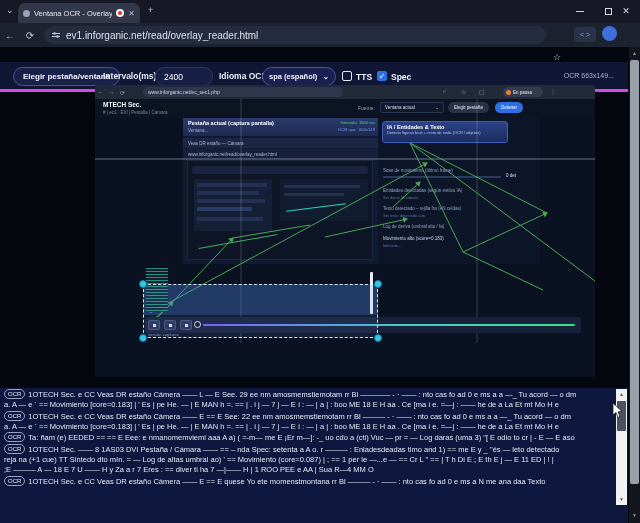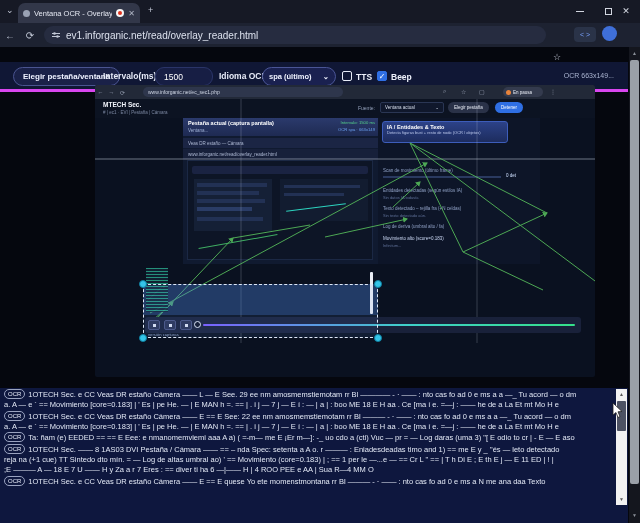--- a/index.html
+++ b/index.html
@@ -146,30 +146,30 @@
   </div>
   <span class="gicon abs" style="left:553px;top:30px">☆</span>
   <span class="codepill">&lt; &gt;</span>
   <span class="avatar"></span>
   <span class="gicon abs" style="left:626px;top:30px">⋮</span>
 </div>
 
 <div class="toolbar">
   <button class="pillbtn">Elegir pestaña/ventana</button>
   <span class="tlabel" style="left:103px">Intervalo(ms):</span>
-  <div class="tinput">1500</div>
+  <div class="tinput">2400</div>
   <span class="tlabel" style="left:219px">Idioma OCR:</span>
   <div class="tselect">
-    <span>spa (último)</span>
+    <span>spa (español)</span>
     <span>⌄</span>
   </div>
   <span class="cb" style="left:342px"></span>
   <span class="cblabel" style="left:356px">TTS</span>
   <span class="cb checked" style="left:377px">✓</span>
-  <span class="cblabel" style="left:391px">Beep</span>
+  <span class="cblabel" style="left:391px">Spec</span>
   <span class="status">OCR 663x149...</span>
 </div>
 
 <div class="preview">
 
   <div class="pchrome">
     <span class="pnavic">←</span>
     <span class="pnavic">→</span>
     <span class="pnavic">⟳</span>
     <div class="purl">www.inforganic.net/ec_sec1.php</div>
@@ -291,22 +291,22 @@
   </div>
   <div class="entry">
     <div class="eline"><span class="obadge">OCR</span><span>1OTECH Sec. e CC Veas DR estaño Cámera —— E == E See: 22 ee nm amosmemstiemotam rr Bl ——— - · —— : nto cas fo ad 0 e ms a a —_ Tu acord — o dm</span></div>
     <div class="eline">a. A — e ´ == Movimiento [core=0.183] | ' Es | pe He. — | E MAN h =. == | . i j — 7 j — E í : — | a | : boo ME 18 E H aa . Ce [ma í e. =—j : —— he de a La Et mt Mo H e</div>
   </div>
   <div class="entry">
     <div class="eline"><span class="obadge">OCR</span><span>Ta: ñam (e) EEDED == == E Eee: e nmanomemviemi aaa A a) ( =-m— me E ¡Er m—]: -_ uo cdo a (cti) Vuc — pr = — Log daras (uma 3) "[ E odio to cr | - E — E aso</span></div>
   </div>
   <div class="entry">
     <div class="eline"><span class="obadge">OCR</span><span>1OTECH Sec. —— 8 1AS03 DVI Pestaña / Cámara —— == – nda Spec: setenta a A o. r ——— : Eniadesdeadas timo and 1) == me E y _ ''és — leto detectado</span></div>
-    <div class="eline">reja na (+1 cue) TT Sintedo dto mín. = — Log de altas umbral ao) ' == Movimiento (core=0.183) | ; == 1 per le —...e — == Cr L " == | T h Di E ; E th E j — E 11 ED | ! |</div>
-    <div class="eline">;E ——— A — 18 E 7 U —— H y Za a r 7 Eres : == diver ti ha 6 —|—— H | 4 ROO PEE e AA | Sua R—4 MM O</div>
+    <div class="eline">reja na (+1 cue) TT Sintedo dto mín. = — Log de altas umbral ao) ' == Movimiento (core=0.087) | ; == 1 per le —...e — == Cr L " == | T h Di E ; E th E j — E 11 ED | ! |</div>
+    <div class="eline">;E ——— A — 18 E 7 U —— H y Za a r 7 Eres : == diver ti ha 7 —|—— H | 1 ROO PEE e AA | Sua R—4 MM O</div>
   </div>
   <div class="entry">
     <div class="eline"><span class="obadge">OCR</span><span>1OTECH Sec. e CC Veas DR estaño Cámera —— E == E quese Yo ete momenstmontana rr Bl ——— - · —— : nto cas fo ad 0 e ms a N me ana daa Texto</span></div>
   </div>
 </div>
 
 <div class="inscroll">
   <span class="inarrow" style="top:0">▲</span>
   <span class="inthumb"></span>
   <span class="inarrow" style="top:105px">▼</span>

